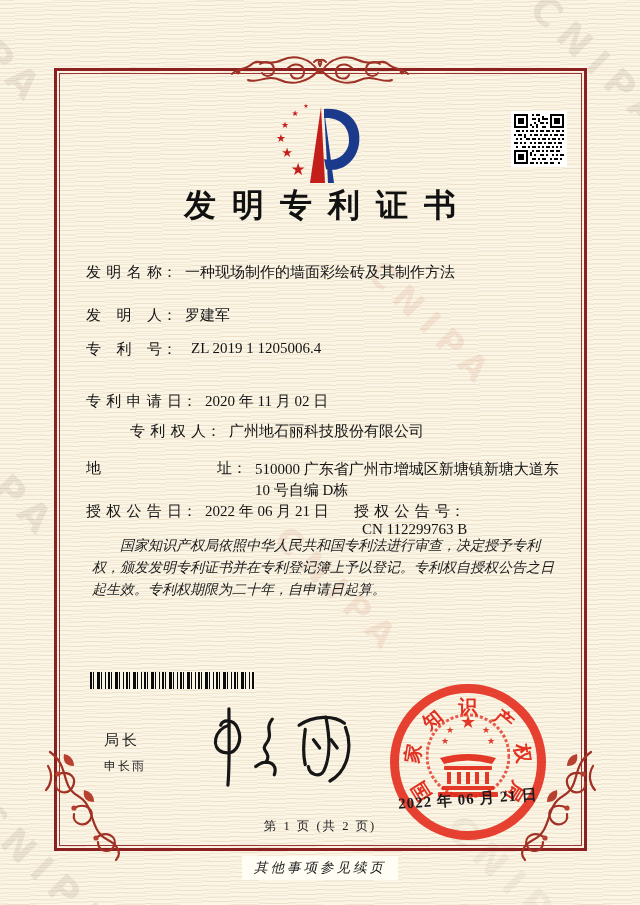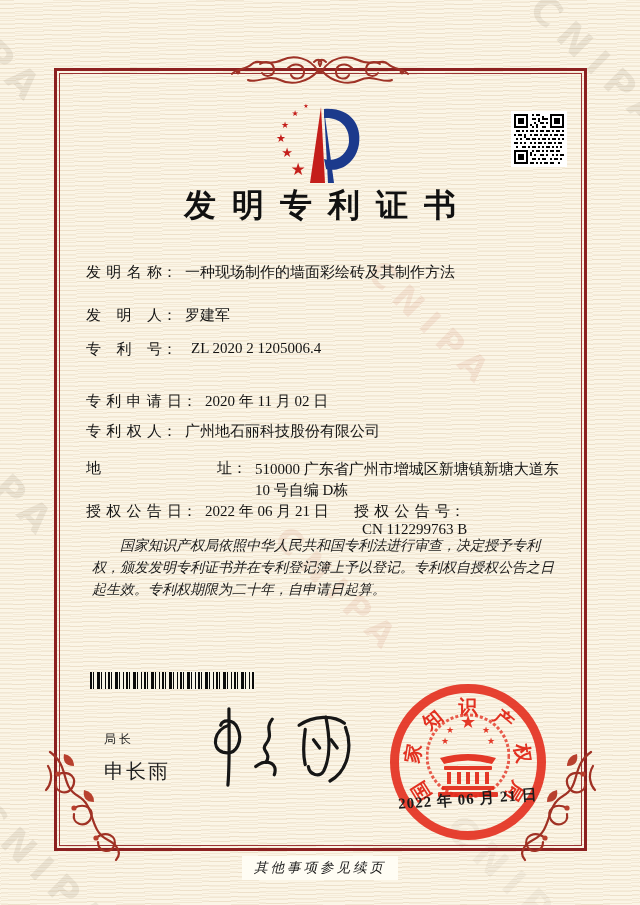--- a/index.html
+++ b/index.html
@@ -43,23 +43,23 @@
   
   .paras{position:absolute;left:84px;top:527px;width:478px;z-index:3;
          font-size:14px;line-height:22px;color:#1a1a1a;font-style:italic;}
   .paras p{margin:8px;text-indent:2em;}
   
   .barcode{position:absolute;left:90px;top:672px;width:165px;height:17px;z-index:3;
     background:repeating-linear-gradient(90deg,#0a0a0a 0 2px,#f8f4e6 2px 3px,#0a0a0a 3px 4px,
       #f8f4e6 4px 7px,#0a0a0a 7px 10px,#f8f4e6 10px 11px,#0a0a0a 11px 12px,#f8f4e6 12px 15px,
       #0a0a0a 15px 16px,#f8f4e6 16px 18px);}
   
-  .signer-title{position:absolute;left:104px;top:731px;z-index:4;font-size:12px;
+  .signer-title{position:absolute;left:104px;top:731px;z-index:4;font-size:15px;
         color:#222;letter-spacing:3px;font-family:Liberation Serif, serif;}
-  .signer-name{position:absolute;left:104px;top:758px;z-index:4;font-size:20px;
+  .signer-name{position:absolute;left:104px;top:758px;z-index:4;font-size:12px;
         color:#222;letter-spacing:2px;font-family:"Liberation Sans","DejaVu Sans",sans-serif;}
   .signature{position:absolute;left:198px;top:702px;width:165px;height:92px;z-index:4;}
   
   .seal{position:absolute;left:390px;top:684px;width:156px;height:156px;z-index:4;}
   .seal-ring{position:absolute;inset:0;border:9px solid rgba(226,40,24,.88);
              border-radius:50%;box-sizing:border-box;}
   .seal-char{position:absolute;left:50%;top:50%;font-size:19px;font-weight:bold;
              color:rgba(224,38,22,.95);font-family:"Liberation Serif",serif;}
   .emblem{position:absolute;left:36px;top:16px;width:84px;height:112px;}
   .seal-date{position:absolute;left:-8px;top:106px;width:172px;z-index:5;text-align:center;
@@ -181,26 +181,26 @@
 
   <div class="title">发明专利证书</div>
 
   <div class="row" style="top:306px;">
     <span class="f-label w76">发 明 人</span><span class="f-colon">：</span><span class="f-value">罗建军</span>
   </div>
   <div class="row" style="top:263px;">
     <span class="f-label w76">发 明 名 称</span><span class="f-colon">：</span><span class="f-value">一种现场制作的墙面彩绘砖及其制作方法</span>
   </div>
   <div class="row" style="top:340px;">
-    <span class="f-label w76">专 利 号</span><span class="f-colon">：</span><span class="f-value" style="margin-left:14px;">ZL 2020 2 1205006.4</span>
+    <span class="f-label w76">专 利 号</span><span class="f-colon">：</span><span class="f-value" style="margin-left:14px;">ZL 2019 1 1205006.4</span>
   </div>
   <div class="row" style="top:382px;margin-top:10px;">
     <span class="f-label w96">专利申请日</span><span class="f-colon">：</span><span class="f-value">2020 年 11 月 02 日</span>
   </div>
-  <div class="row" style="top:422px;">
+  <div class="row" style="top:422px;margin-left:44px;">
     <span class="f-label w76">专 利 权 人</span><span class="f-colon">：</span><span class="f-value">广州地石丽科技股份有限公司</span>
   </div>
   <div class="row" style="top:459px;">
     <span class="f-label w146">地 址</span><span class="f-colon">：</span><span class="f-value addr-val">510000 广东省广州市增城区新塘镇新塘大道东 10 号自编 D栋</span>
   </div>
   <div class="row" style="top:502px;">
     <span class="f-label w96">授权公告日</span><span class="f-colon">：</span><span class="f-value">2022 年 06 月 21 日</span>
     <span class="grant-right">
       <span class="f-label w96">授权公告号</span><span class="f-colon">：</span><span class="f-value">CN 112299763 B</span>
     </span>
@@ -253,17 +253,18 @@
         <rect x="40" y="72" width="4" height="12"></rect>
         <rect x="49" y="72" width="4" height="12"></rect>
         <rect x="59" y="72" width="4" height="12"></rect>
         <rect x="16" y="86" width="52" height="4" rx="1"></rect>
         <rect x="12" y="92" width="60" height="5" rx="1"></rect>
       </g>
     </svg>
     <div class="seal-date">2022 年 06 月 21 日</div>
   </div>
 
+  <div class="page-num">第 1 页 (共 2 页)</div>
   <div class="footer-note">
     <span>其他事项参见续页</span>
   </div>
 
 </div>
 
 </body></html>

